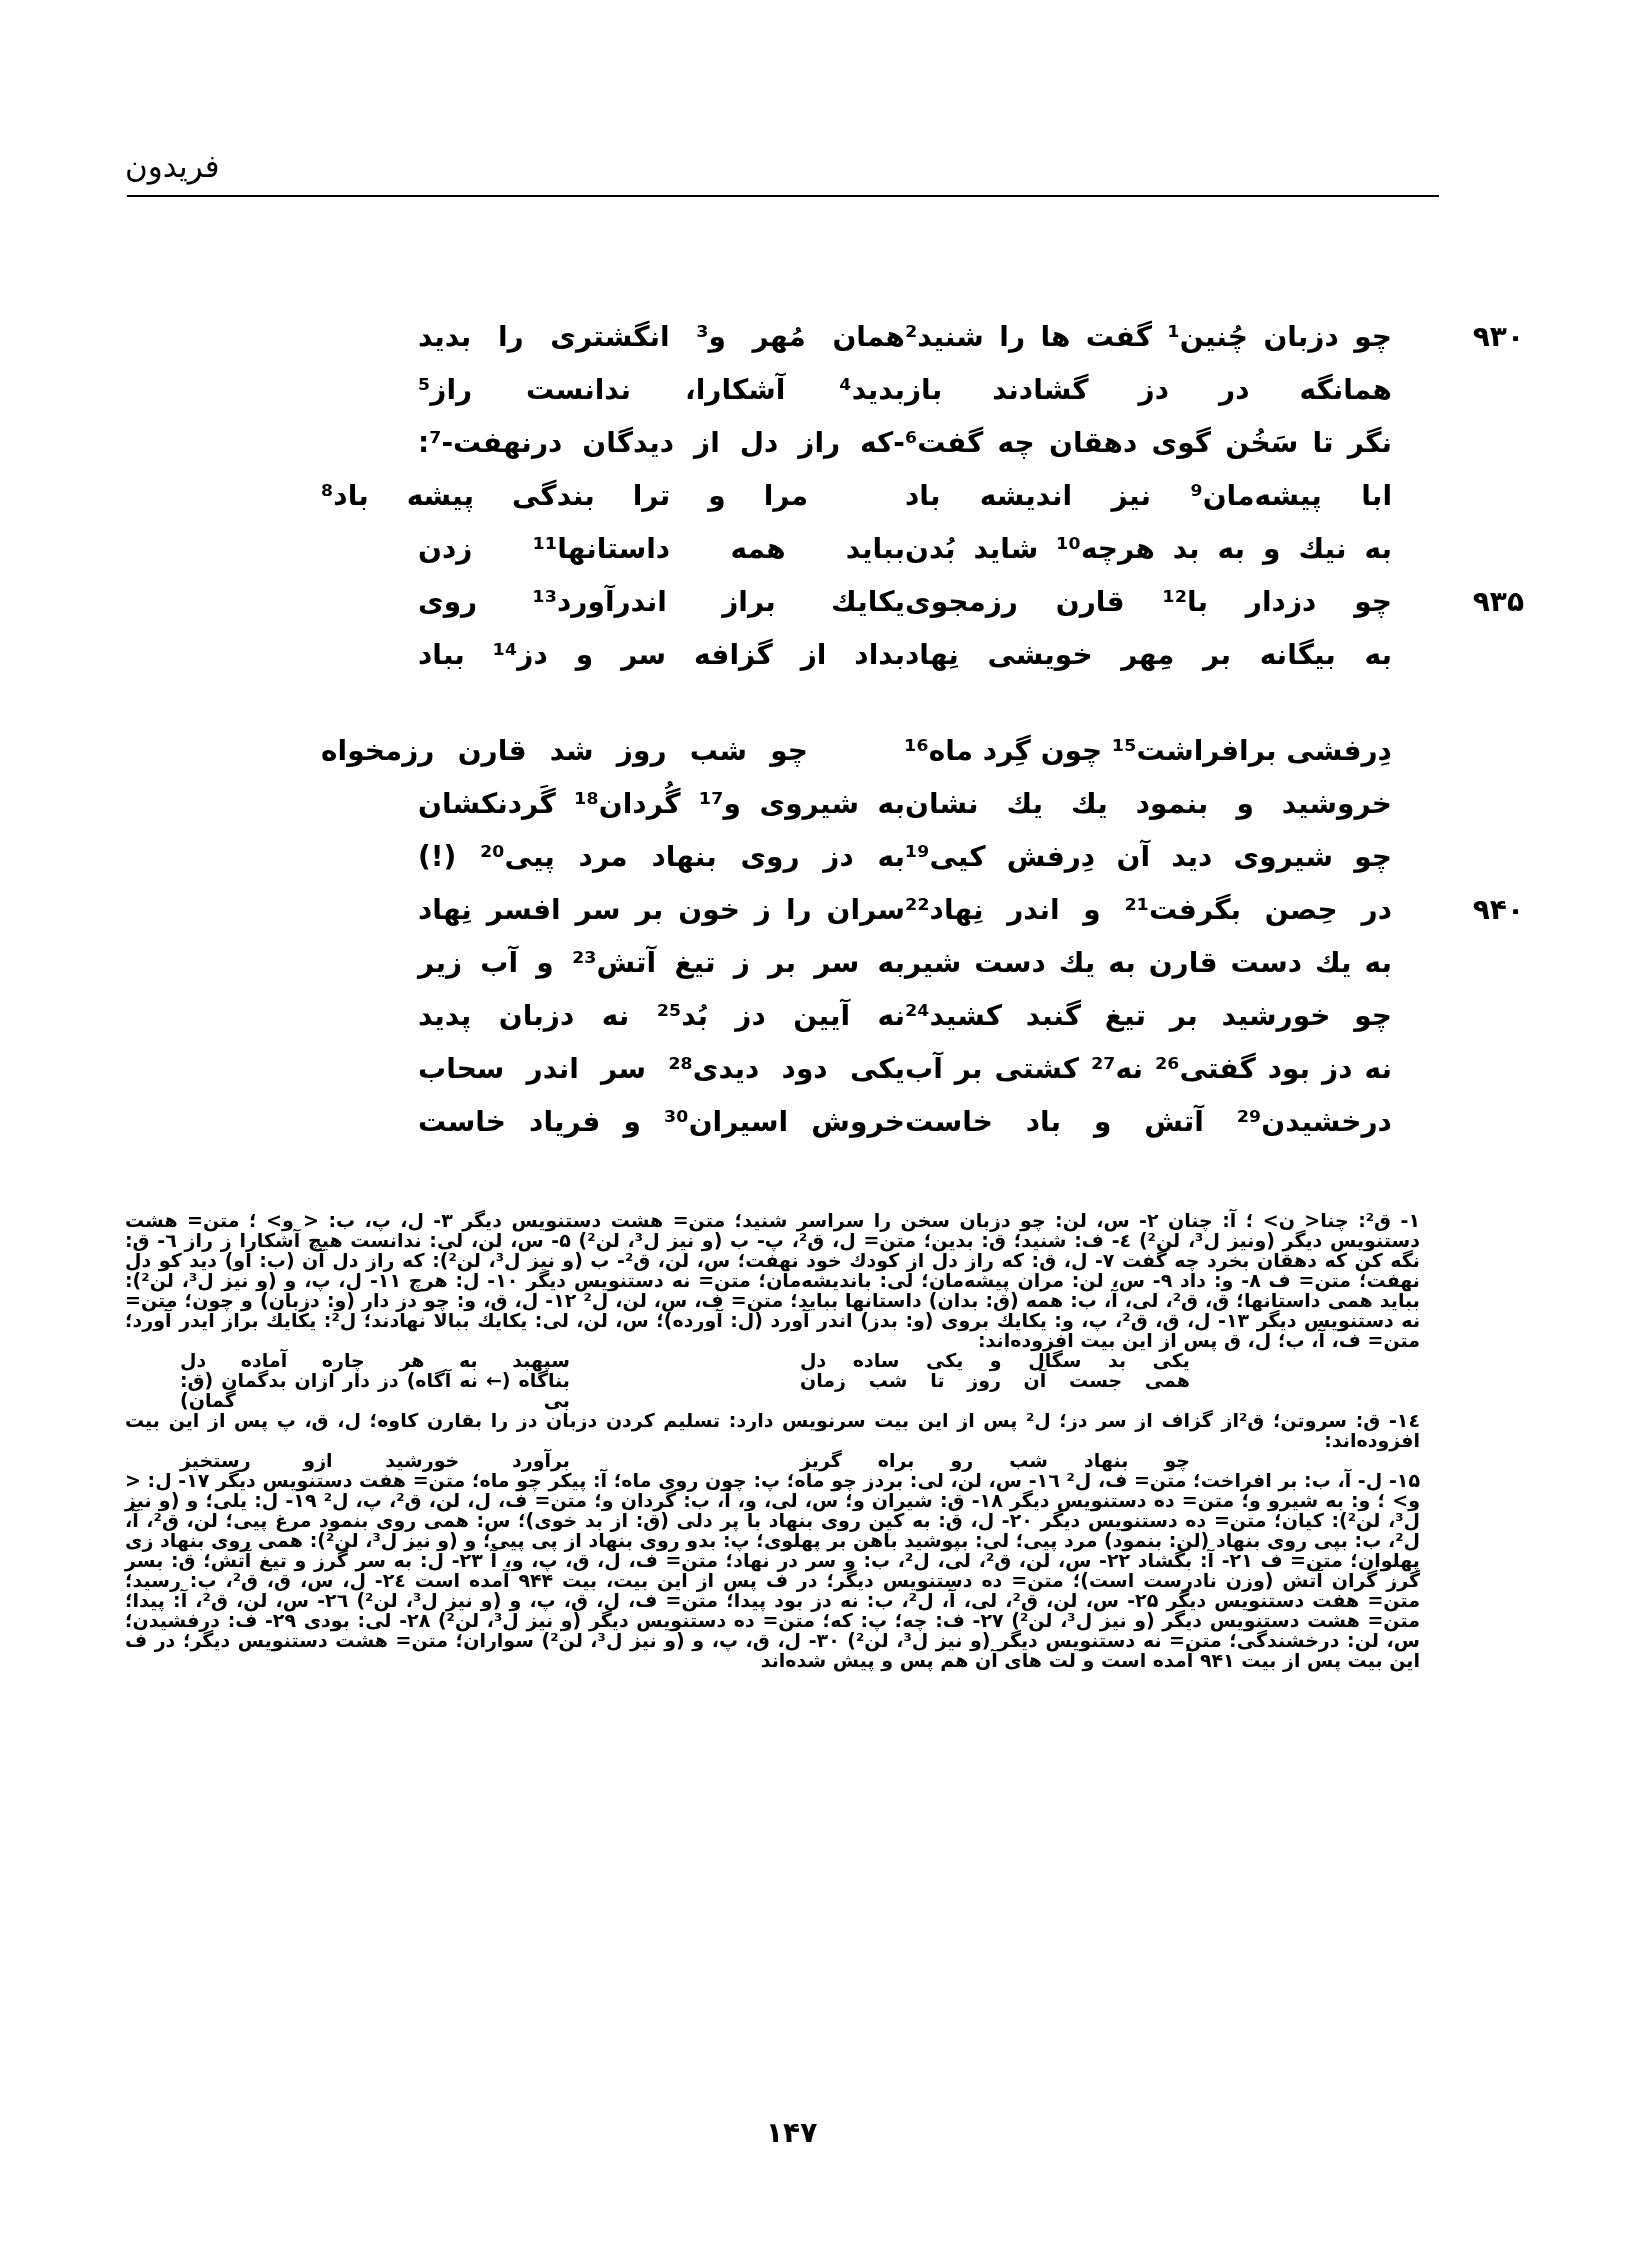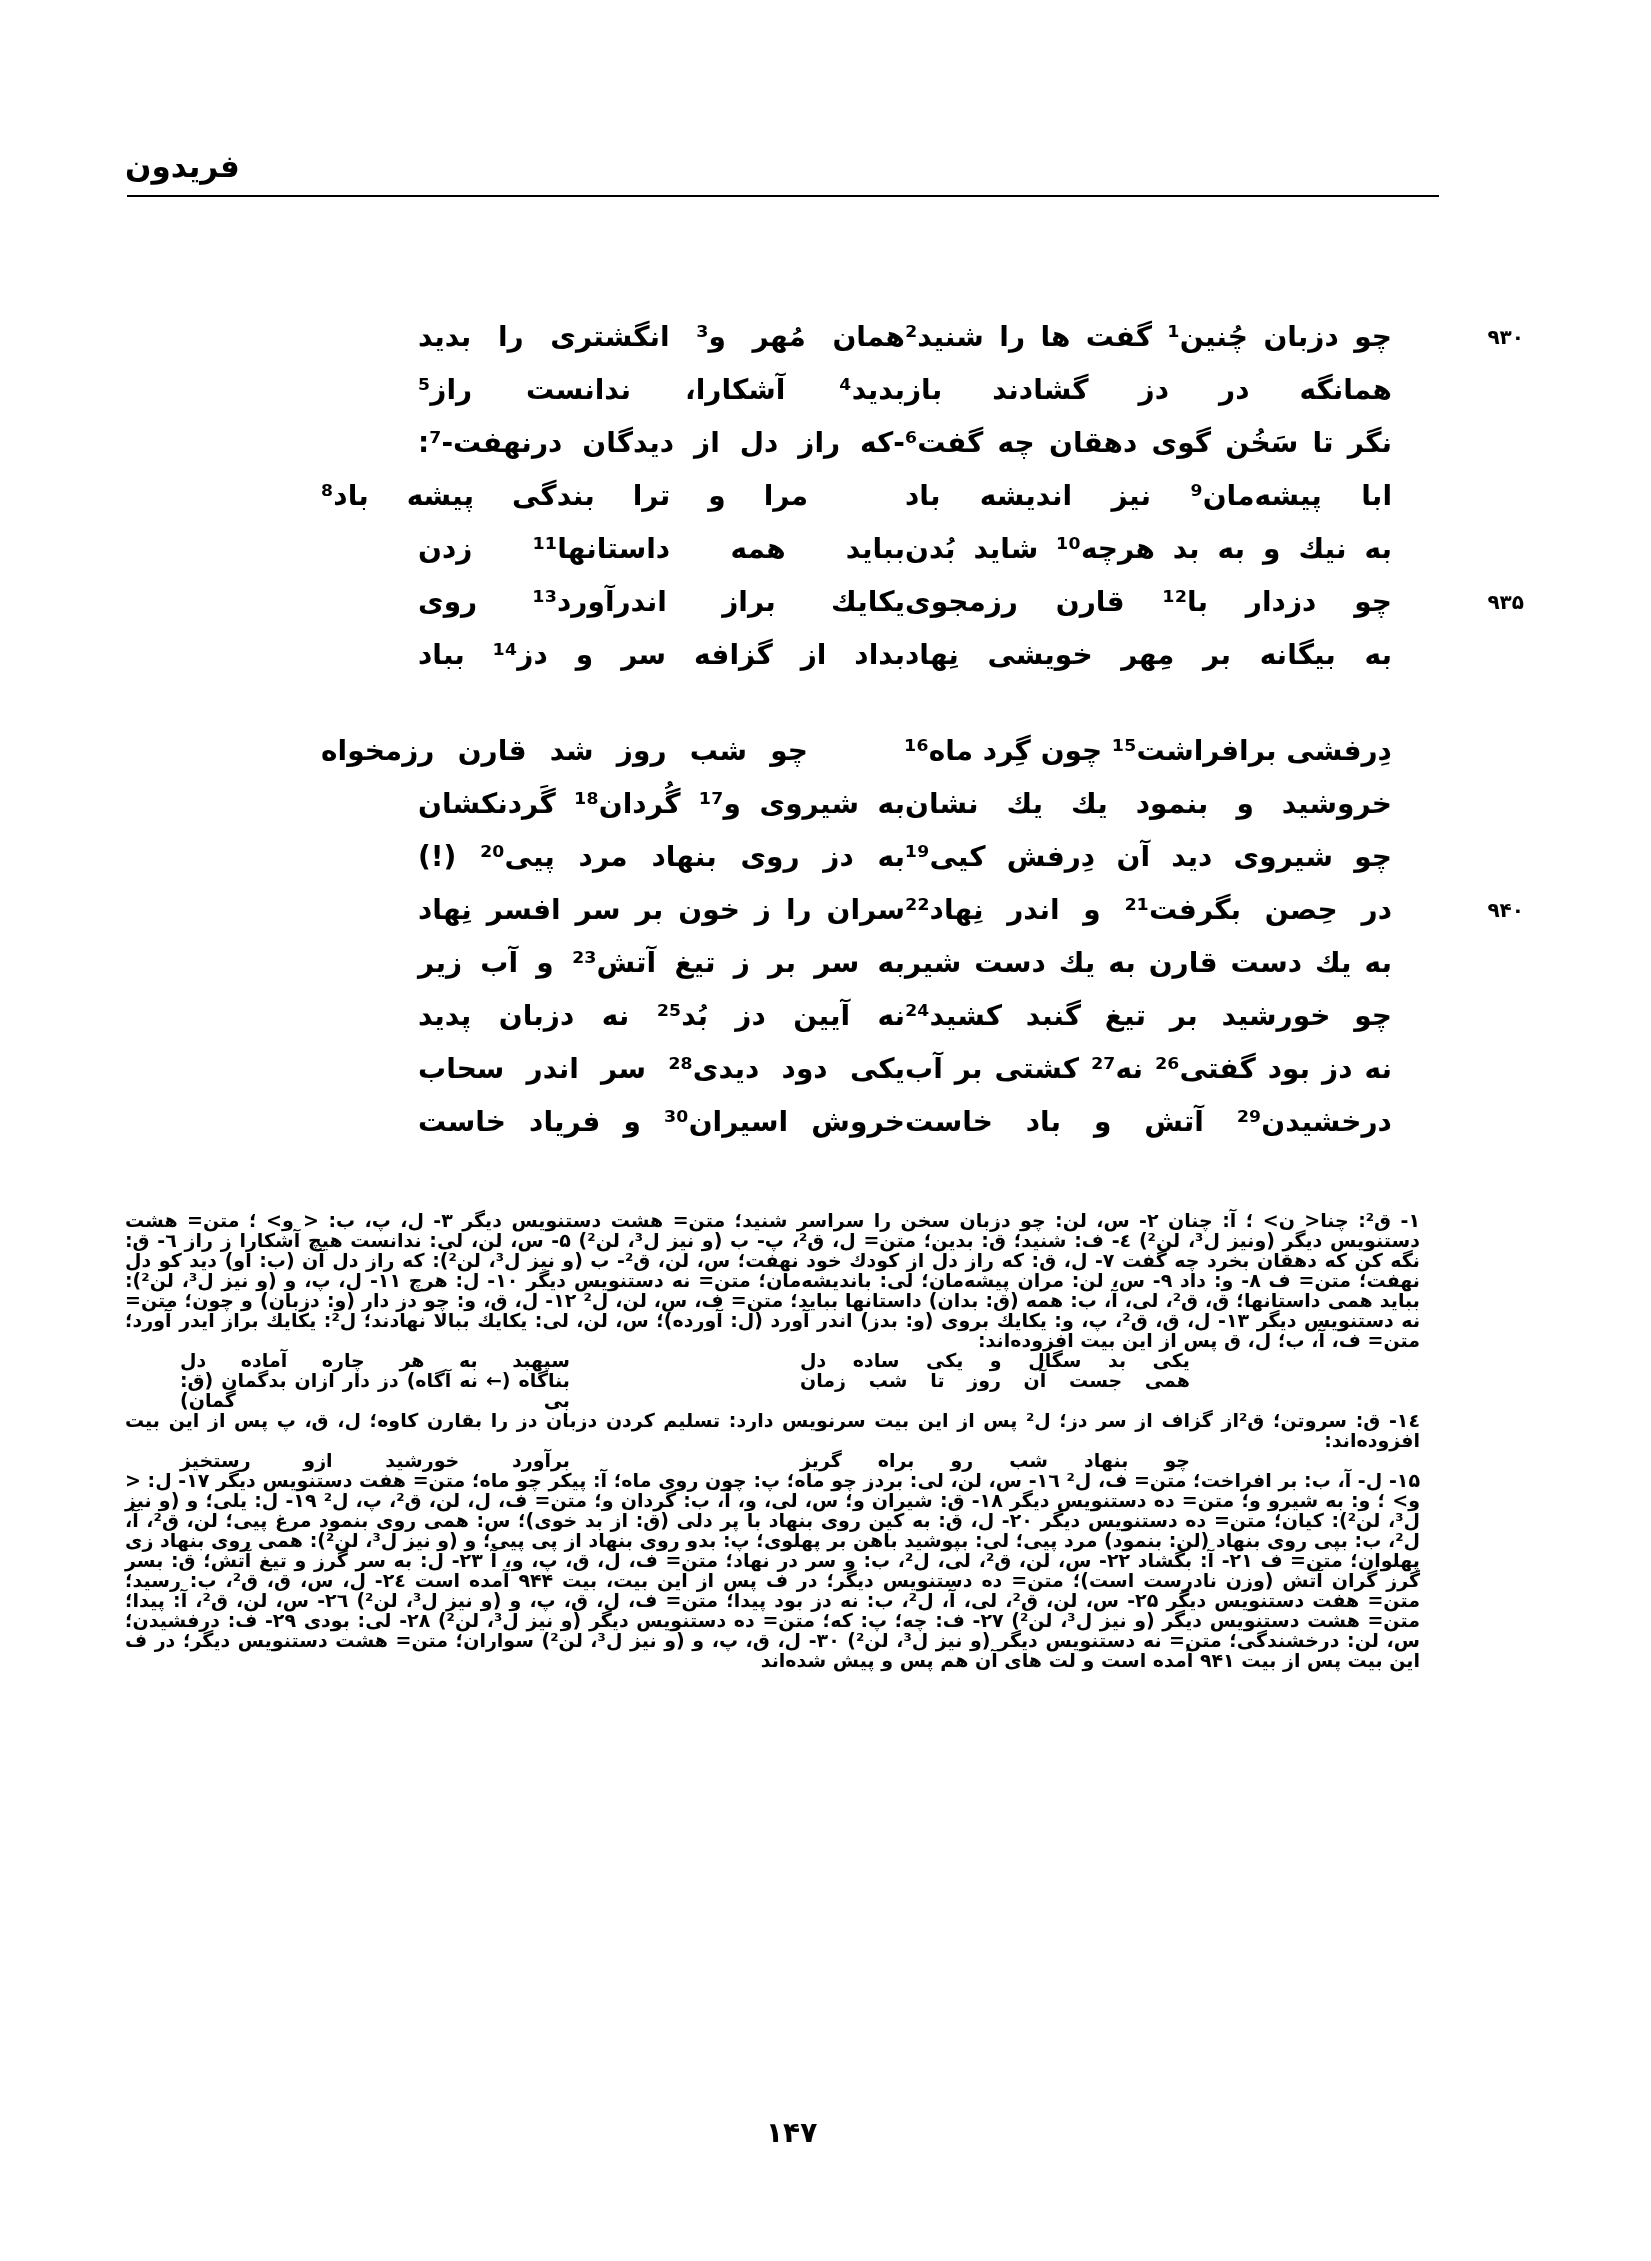--- a/index.html
+++ b/index.html
@@ -1,22 +1,22 @@
 <!DOCTYPE html>
 <html style="font-size:11px"><head>
 <meta charset="utf-8">
 <style>
   html, body { margin:0; padding:0; background:#ffffff; }
   body { width:1651px; height:2261px; position:relative; overflow:hidden; color:#000; font-family:"DejaVu Sans", sans-serif; }
-  .header-title { position:absolute; left:125px; top:148px; font-size:31px; font-weight:bold; direction:rtl; }
+  .header-title { position:absolute; left:125px; top:148px; font-size:31px; font-weight:normal; direction:rtl; }
   .header-rule { position:absolute; left:127px; top:195px; width:1312px; height:2.1px; background:#000; }
   .poem { position:absolute; top:310px; right:259px; width:1184px; direction:rtl; }
   .stanza { margin-bottom:43px; }
   .bayt { position:relative; display:flex; flex-direction:row; height:53px; align-items:center; }
-  .vnum { position:absolute; right:-132px; width:77px; font-size:20px; font-weight:bold; }
+  .vnum { position:absolute; right:-132px; width:77px; font-size:28px; font-weight:bold; }
   .hemi { width:487px; font-size:28px; font-weight:bold; text-align:justify; text-align-last:justify; white-space:nowrap; }
   .hemi.first { margin-left:97px; }
   .notes { position:absolute; top:1210px; left:125px; width:1295px; direction:rtl; font-size:19px; line-height:20px; font-weight:bold; }
   .note-para { text-align:justify; }
   .note-verse { display:flex; flex-direction:row; margin:0 0 0 0; }
   .note-verse .nh { width:390px; text-align:justify; text-align-last:justify; margin-right:230px; }
   .note-verse .nh + .nh { }
   .page-number { position:absolute; top:2116px; left:766px; font-size:28px; font-weight:bold; }
 </style>
 </head>

